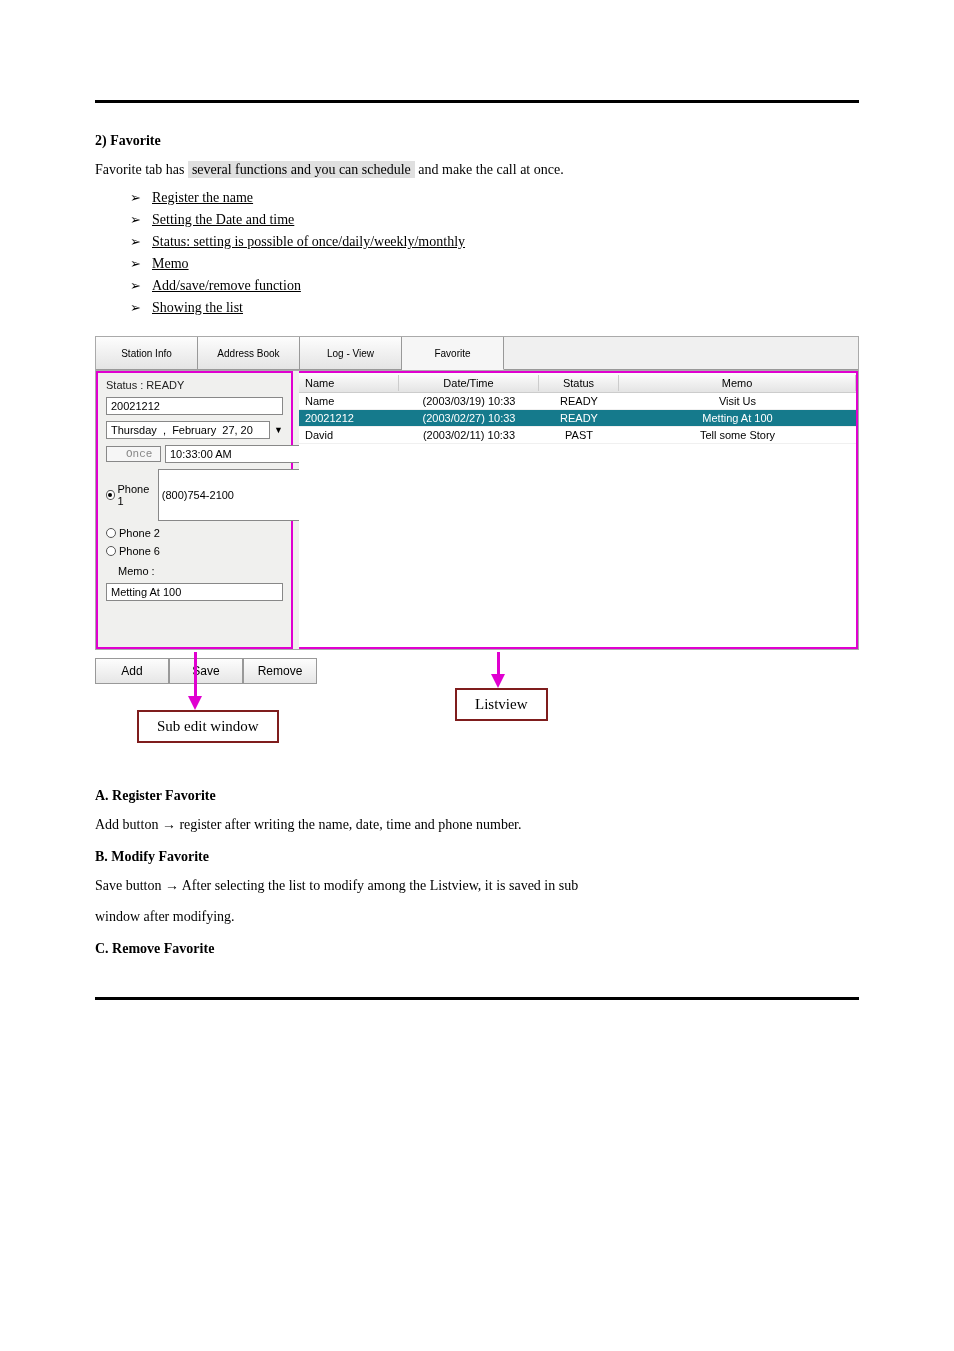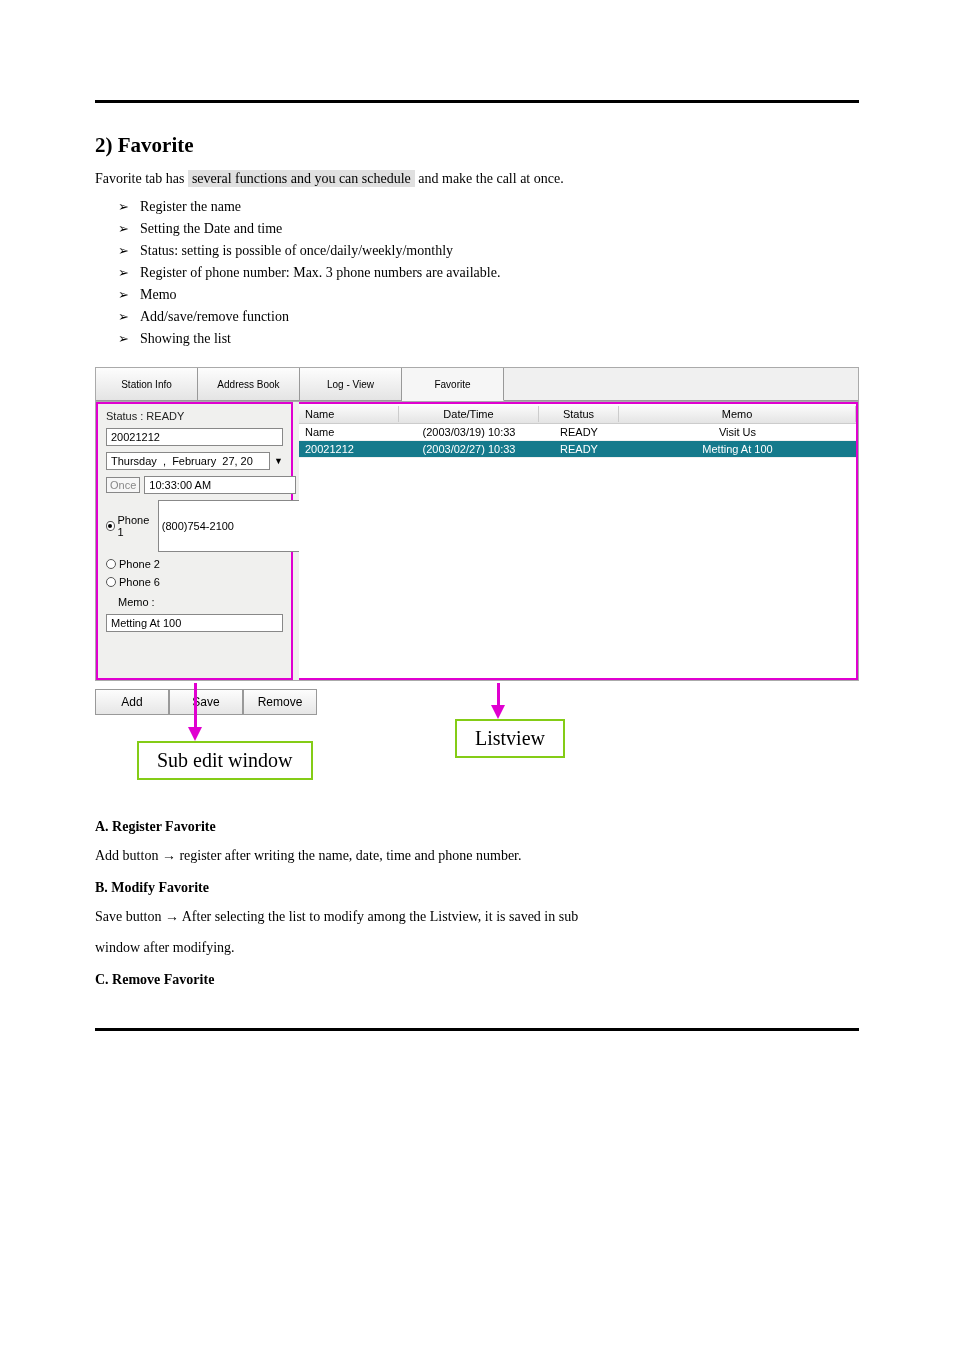--- a/index.html
+++ b/index.html
@@ -14,35 +14,36 @@
   .page {
     padding: 60px 95px 60px 95px;
   }
   .hr-thick {
     border: none;
     border-top: 3px solid #000;
     margin: 40px 0 30px 0;
   }
   .section-title {
     font-weight: bold;
-    font-size: 21px;
+    font-size: 14px;
     margin-bottom: 10px;
   }
   .highlight {
     background: #e0e0e0;
     padding: 1px 4px;
     display: inline;
   }
   .bullets {
     margin: 8px 0 20px 45px;
     list-style: none;
   }
   .bullets li {
-    margin: 6px 0;
+    margin: 6px 12px;
     position: relative;
+    text-decoration: underline;
   }
   .bullets li::before {
     content: "➢";
     position: absolute;
     left: -22px;
     font-size: 13px;
   }
   
   .screenshot {
     margin: 10px 0 10px 0;
@@ -110,22 +111,22 @@
     border: 1px solid #888;
     background: #fff;
     font-size: 11px;
     font-family: Tahoma, Arial, sans-serif;
     padding: 2px 4px;
   }
   .small-select, .time-input {
     border: 1px solid #888;
     background: #f6f6f6;
     font-size: 11px;
-    font-family: Liberation Sans, sans-serif;
-    padding: 1px 3px;
+    font-family: Liberation Mono, monospace;
+    padding: 1px 19px;
   }
   .time-input { background: #fff; flex: 1; }
   .phone-row { display: flex; align-items: center; gap: 7px; }
   .phone-tab {
     display: flex;
     align-items: center;
     gap: 3px;
     font-size: 11px;
   }
   .radio {
@@ -223,25 +224,25 @@
     border-top: 14px solid #e000d0;
     position: absolute;
   }
   .arrow-stem {
     position: absolute;
     width: 3px;
     background: #e000d0;
   }
   .callout {
     position: absolute;
-    border: 2px solid #84cc16;
+    border: 2px solid #7f1d1d;
     background: #fff;
     padding: 6px 18px;
     font-family: "Times New Roman", serif;
-    font-size: 20px;
+    font-size: 15px;
     white-space: nowrap;
   }
   
   .para {
     margin: 10px 0;
     line-height: 1.5;
   }
   .arrow-char { font-family: Arial, sans-serif; }
   .subhead {
     font-weight: bold;
@@ -257,21 +258,20 @@
   <div class="section-title">2)  Favorite</div>
 
   <p class="para">
     <span>Favorite tab has </span><span class="highlight">several functions and you can schedule</span><span> and make the call at once.</span>
   </p>
 
   <ul class="bullets">
     <li>Register the name</li>
     <li>Setting the Date and time</li>
     <li>Status: setting is possible of once/daily/weekly/monthly</li>
-    <li>Register of phone number: Max. 3 phone numbers are available.</li>
     <li>Memo</li>
     <li>Add/save/remove function</li>
     <li>Showing the list</li>
   </ul>
 
   <div class="screenshot">
     <div class="tabs">
       <div class="tab">Station Info</div>
       <div class="tab">Address Book</div>
       <div class="tab">Log - View</div>
@@ -325,20 +325,26 @@
             <div class="col-dt">(2003/03/19) 10:33</div>
             <div class="col-stat">READY</div>
             <div class="col-memo">Visit Us</div>
           </div>
           <div class="lv-row selected">
             <div class="col-name">20021212</div>
             <div class="col-dt">(2003/02/27) 10:33</div>
             <div class="col-stat">READY</div>
             <div class="col-memo">Metting At 100</div>
           </div>
+          <div class="lv-row">
+            <div class="col-name">David</div>
+            <div class="col-dt">(2003/02/11) 10:33</div>
+            <div class="col-stat">PAST</div>
+            <div class="col-memo">Tell some Story</div>
+          </div>
         </div>
       </div>
     </div>
 
     <div class="button-row">
       <div class="win-button">Add</div>
       <div class="win-button">Save</div>
       <div class="win-button">Remove</div>
     </div>
 

